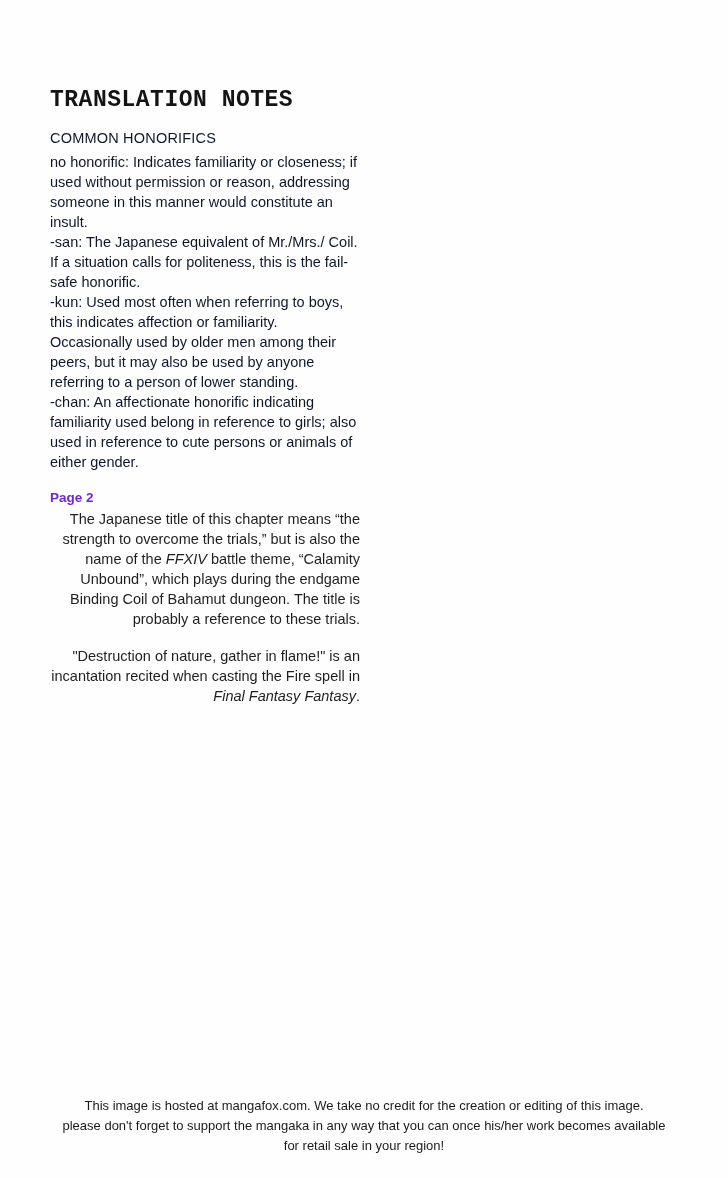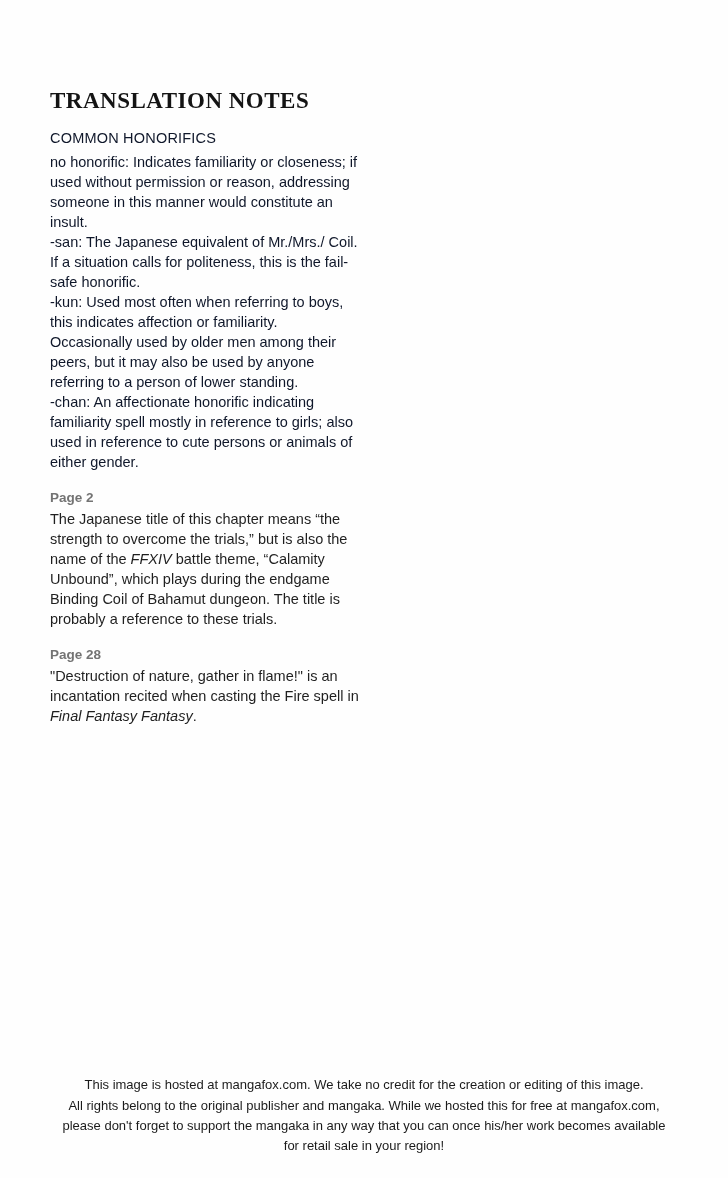--- a/index.html
+++ b/index.html
@@ -25,21 +25,21 @@
   }
 
   .notes-body {
     position: absolute;
     left: 50px;
     top: 88px;
     width: 310px;
   }
 
   .page-title {
-    font-family: Liberation Serif, serif;
+    font-family: Liberation Mono, monospace;
     font-size: 23px;
     font-weight: bold;
     letter-spacing: 0.5px;
     color: #141414;
     margin: 0 0 16px 0;
     line-height: 1.1;
   }
 
   .section-heading {
     font-size: 14.5px;
@@ -57,30 +57,31 @@
     margin: 0;
   }
 
   .gap-block {
     margin-top: 17px;
   }
 
   .subhead {
     font-size: 13.5px;
     font-weight: bold;
-    color: #737373;
+    color: #6d28d9;
     margin: 0 0 2px 0;
     line-height: 1.35;
   }
 
   .para {
     font-size: 14.5px;
     line-height: 1.38;
     color: #1f1f1f;
     margin: 0;
+    text-align: right;
   }
 
   .ital {
     font-style: italic;
   }
 
   .footer {
     position: absolute;
     left: 0;
     right: 0;
@@ -100,35 +101,33 @@
 
   <div class="notes-body">
 
     <h1 class="page-title">TRANSLATION NOTES</h1>
 
     <div class="section-heading">COMMON HONORIFICS</div>
 
     <p class="entry">no honorific: Indicates familiarity or closeness; if used without permission or reason, addressing someone in this manner would constitute an insult.</p>
     <p class="entry">-san: The Japanese equivalent of Mr./Mrs./ Coil. If a situation calls for politeness, this is the fail-safe honorific.</p>
     <p class="entry">-kun: Used most often when referring to boys, this indicates affection or familiarity. Occasionally used by older men among their peers, but it may also be used by anyone referring to a person of lower standing.</p>
-    <p class="entry">-chan: An affectionate honorific indicating familiarity spell mostly in reference to girls; also used in reference to cute persons or animals of either gender.</p>
+    <p class="entry">-chan: An affectionate honorific indicating familiarity used belong in reference to girls; also used in reference to cute persons or animals of either gender.</p>
 
 
     <div class="gap-block">
       <div class="subhead">Page 2</div>
       <p class="para"><span>The Japanese title of this chapter means “the strength to overcome the trials,” but is also the name of the </span><span class="ital">FFXIV</span><span> battle theme, “Calamity Unbound”, which plays during the endgame Binding Coil of Bahamut dungeon. The title is probably a reference to these trials.</span></p>
     </div>
 
     <div class="gap-block">
-      <div class="subhead">Page 28</div>
       <p class="para"><span>"Destruction of nature, gather in flame!" is an incantation recited when casting the Fire spell in </span><span class="ital">Final Fantasy Fantasy</span><span>.</span></p>
     </div>
 
   </div>
 
   <div class="footer">
     <div>This image is hosted at mangafox.com. We take no credit for the creation or editing of this image.</div>
-    <div>All rights belong to the original publisher and mangaka. While we hosted this for free at mangafox.com,</div>
     <div>please don't forget to support the mangaka in any way that you can once his/her work becomes available</div>
     <div>for retail sale in your region!</div>
   </div>
 
 </div>
 
 </body></html>

